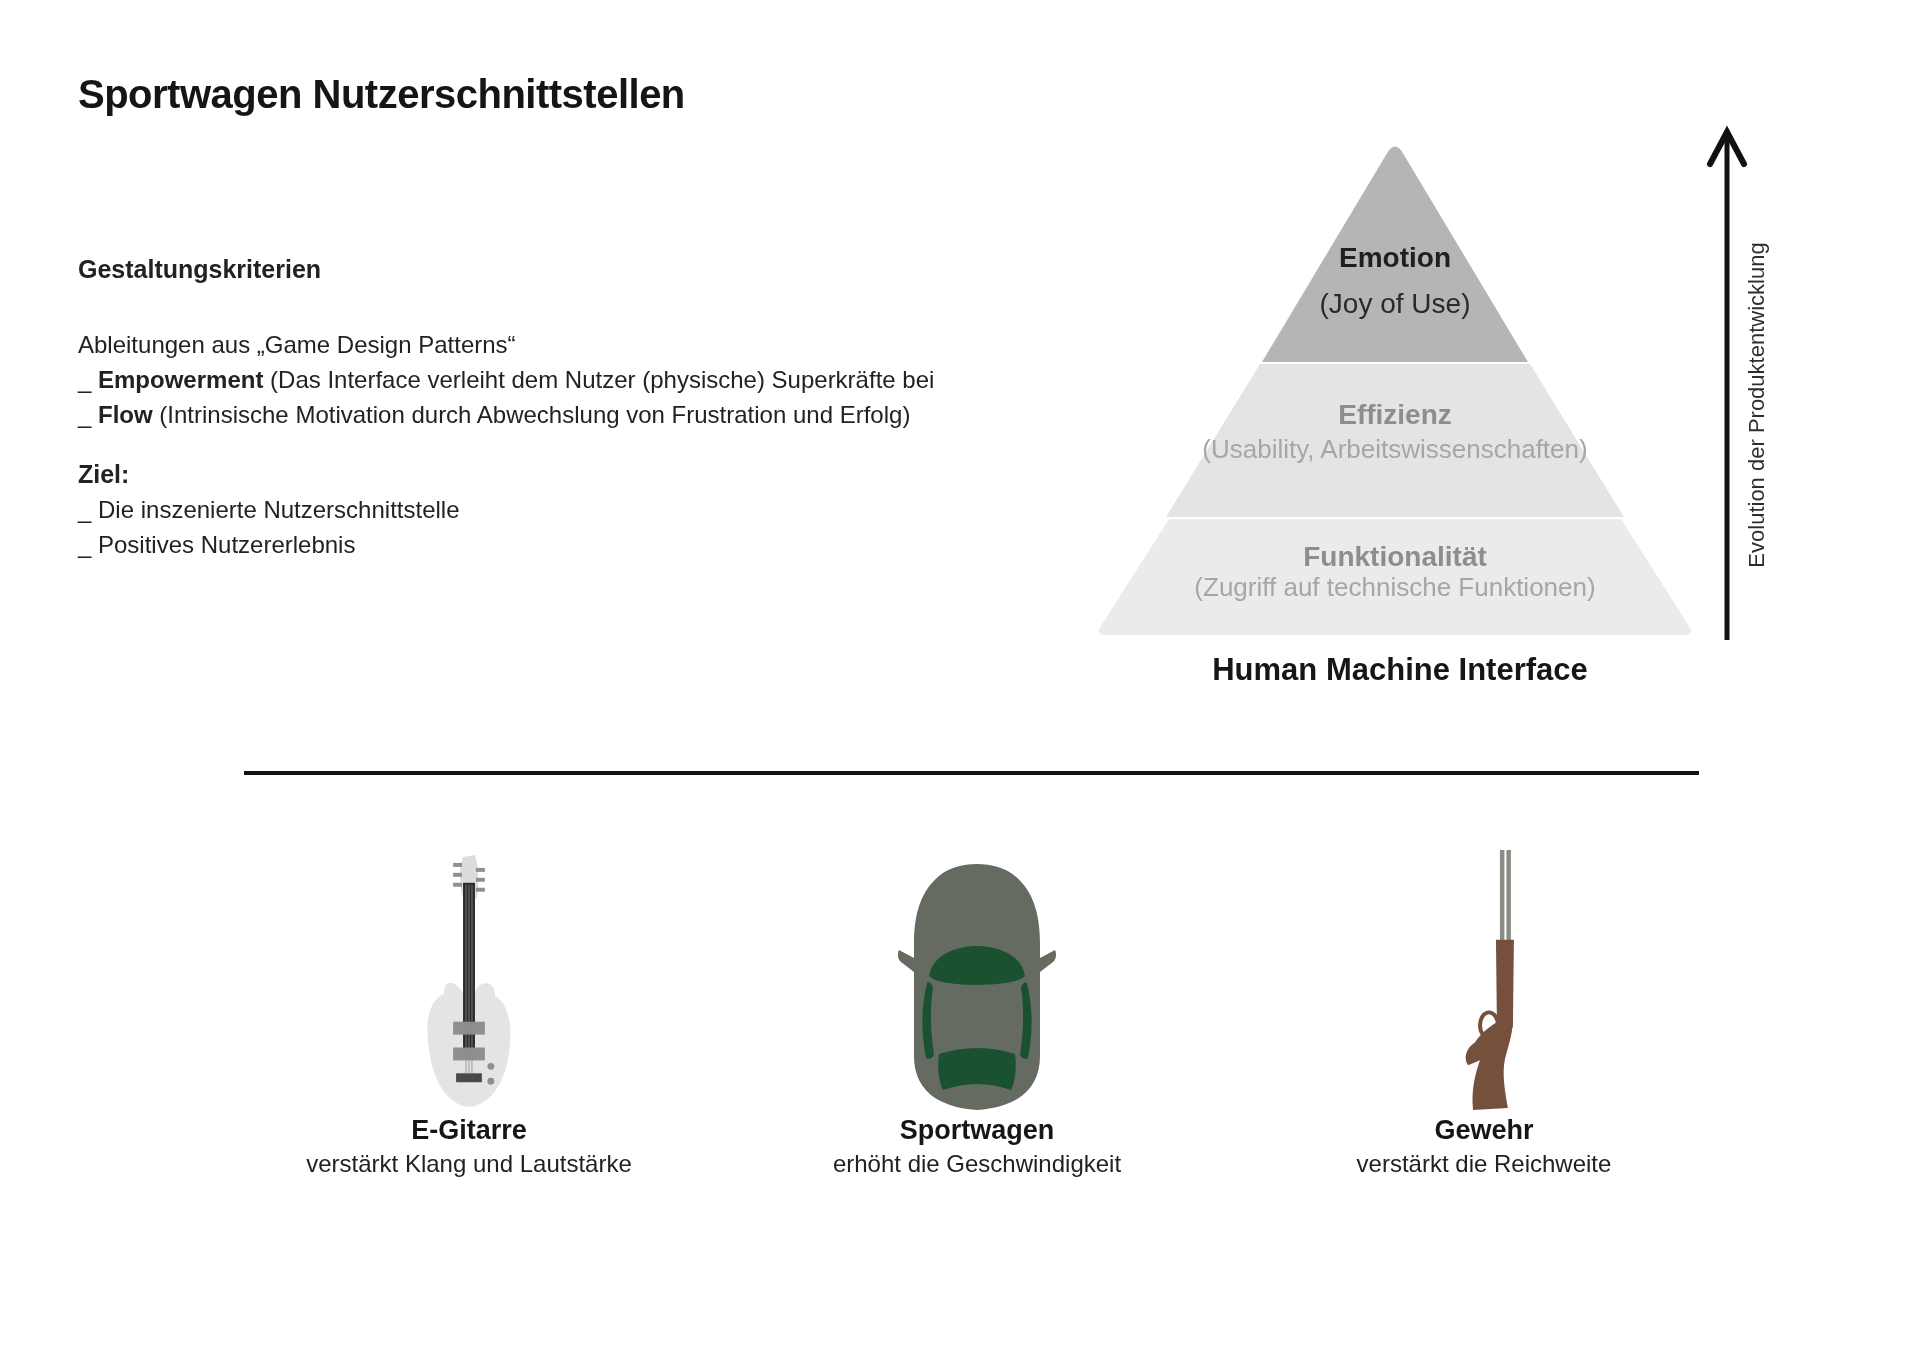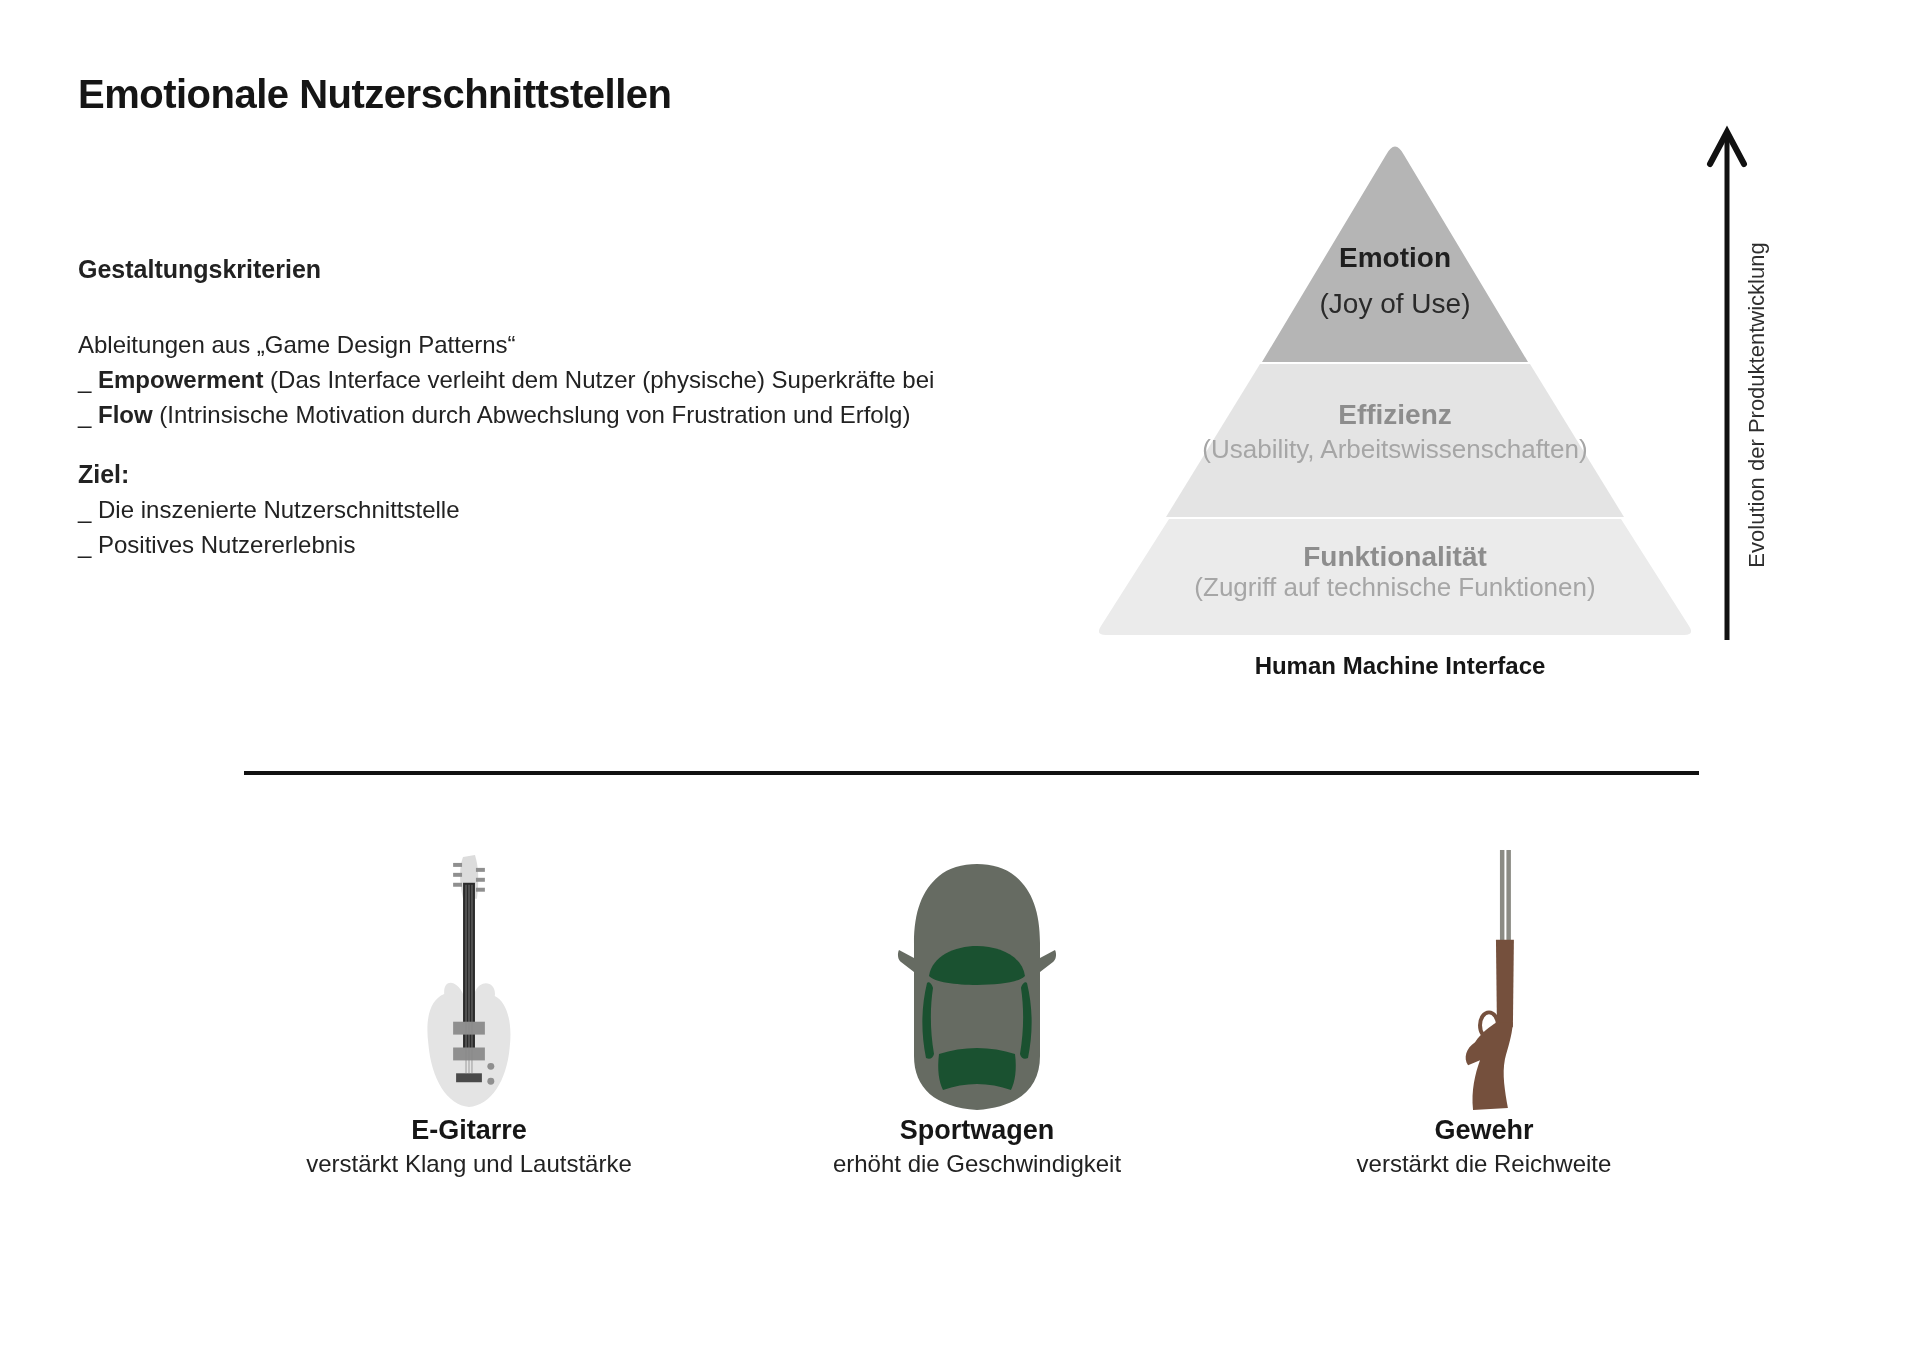--- a/index.html
+++ b/index.html
@@ -24,21 +24,21 @@
   .criteria .goal-heading{font-size:25px;font-weight:bold;margin-top:25px;}
   .bold-term{font-weight:bold;margin-top:40px;}
   
   .pyr-label{left:1395px;transform:translateX(-50%);white-space:nowrap;text-align:center;}
   .pyr-title-dark{font-size:28px;font-weight:bold;color:#1f1f1f;}
   .pyr-sub-dark{font-size:28px;color:#2a2a2a;}
   .pyr-title-gray{font-size:28px;font-weight:bold;color:#8d8d8d;}
   .pyr-sub-gray{font-size:26px;color:#a6a6a6;}
   .hmi-caption{
     left:1400px;top:652px;transform:translateX(-50%);
-    font-size:24px;font-weight:bold;color:#161616;white-space:nowrap;
+    font-size:31px;font-weight:bold;color:#161616;white-space:nowrap;
   }
   
   .axis-label{
     left:1757px;top:405px;
     transform:translate(-50%,-50%) rotate(-90deg);
     font-size:22px;color:#2e2e2e;white-space:nowrap;
   }
   
   .divider{left:244px;top:771px;width:1455px;height:4px;background:#111;}
   
@@ -46,21 +46,21 @@
   .example .icon-wrap{height:265px;display:flex;align-items:flex-end;justify-content:center;}
   .example .name{font-size:27px;font-weight:bold;color:#161616;line-height:34px;}
   .example .desc{font-size:24px;color:#222;line-height:34px;}
   .ex-guitar{left:469px;}
   .ex-car{left:977px;}
   .ex-rifle{left:1484px;}
 </style>
 </head>
 <body>
 
-<div class="abs page-title">Emotionale Nutzerschnittstellen</div>
+<div class="abs page-title">Sportwagen Nutzerschnittstellen</div>
 
 <div class="abs criteria">
   <p class="heading">Gestaltungskriterien</p>
   <p>Ableitungen aus „Game Design Patterns“</p>
   <p><span>_ </span><span class="bold-term">Empowerment</span><span> (Das Interface verleiht dem Nutzer (physische) Superkräfte bei</span></p>
   <p><span>_ </span><span class="bold-term">Flow</span><span> (Intrinsische Motivation durch Abwechslung von Frustration und Erfolg)</span></p>
   <p class="goal-heading">Ziel:</p>
   <p>_ Die inszenierte Nutzerschnittstelle</p>
   <p>_ Positives Nutzererlebnis</p>
 </div>

